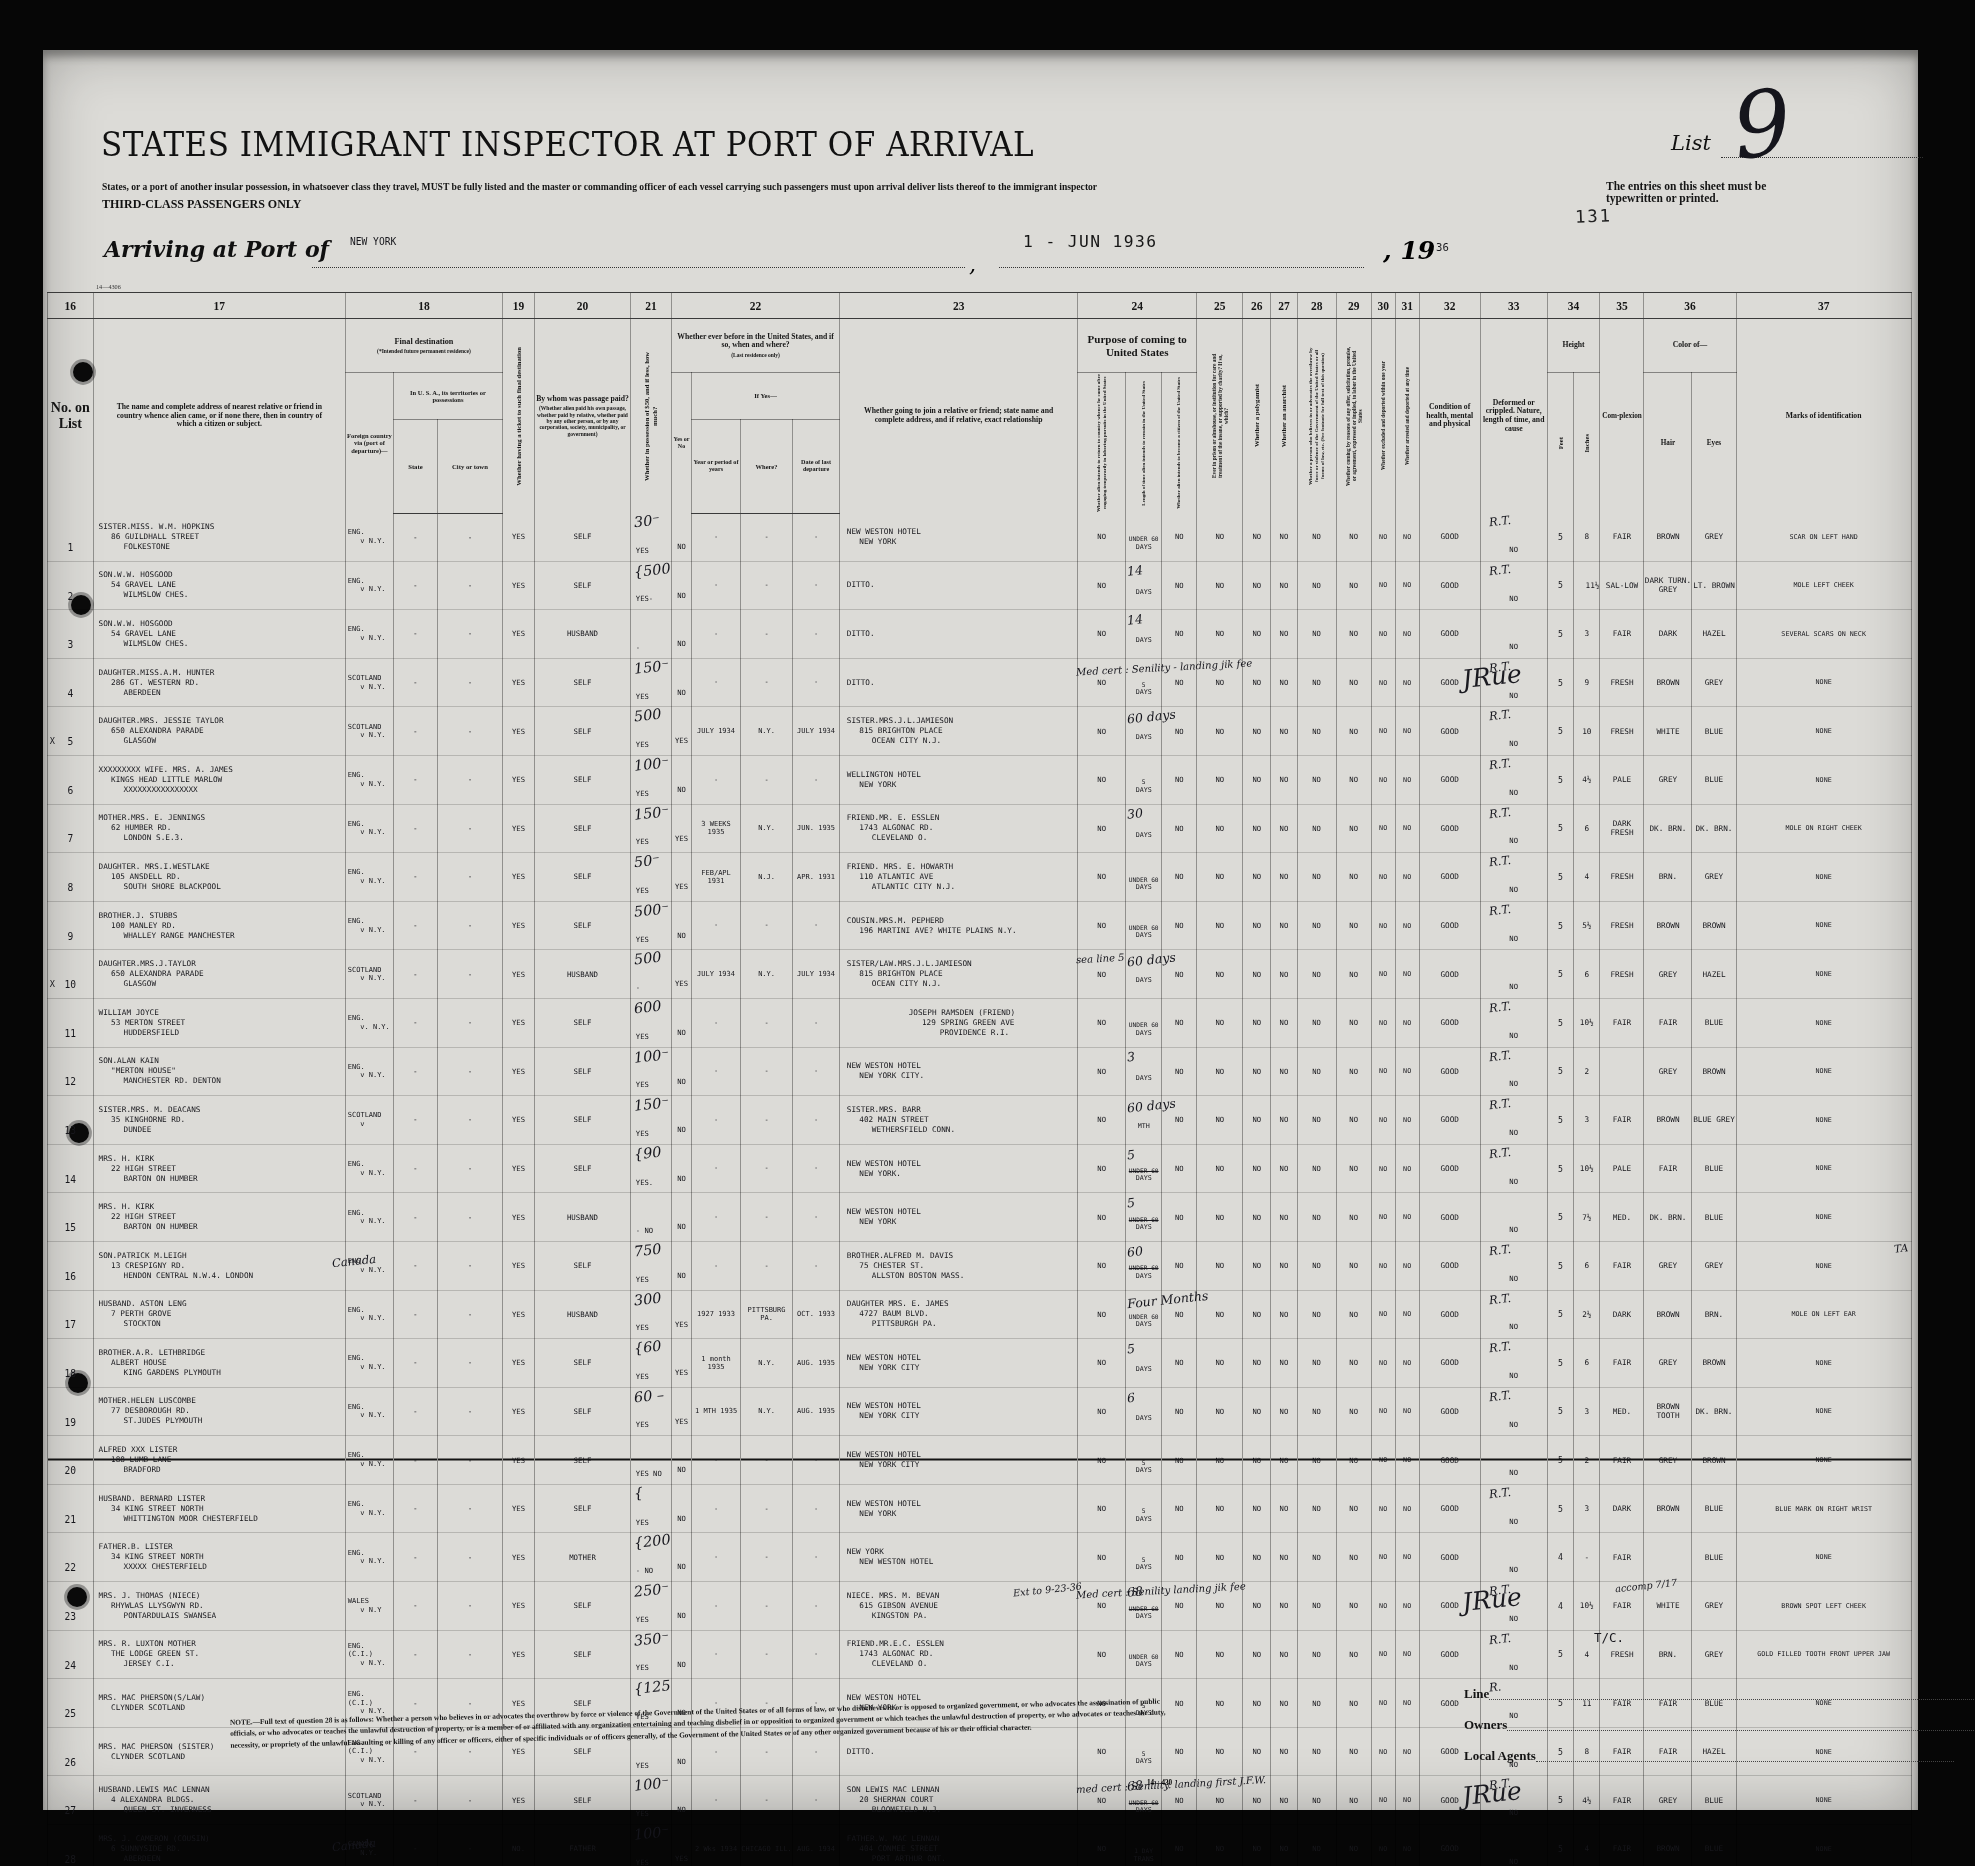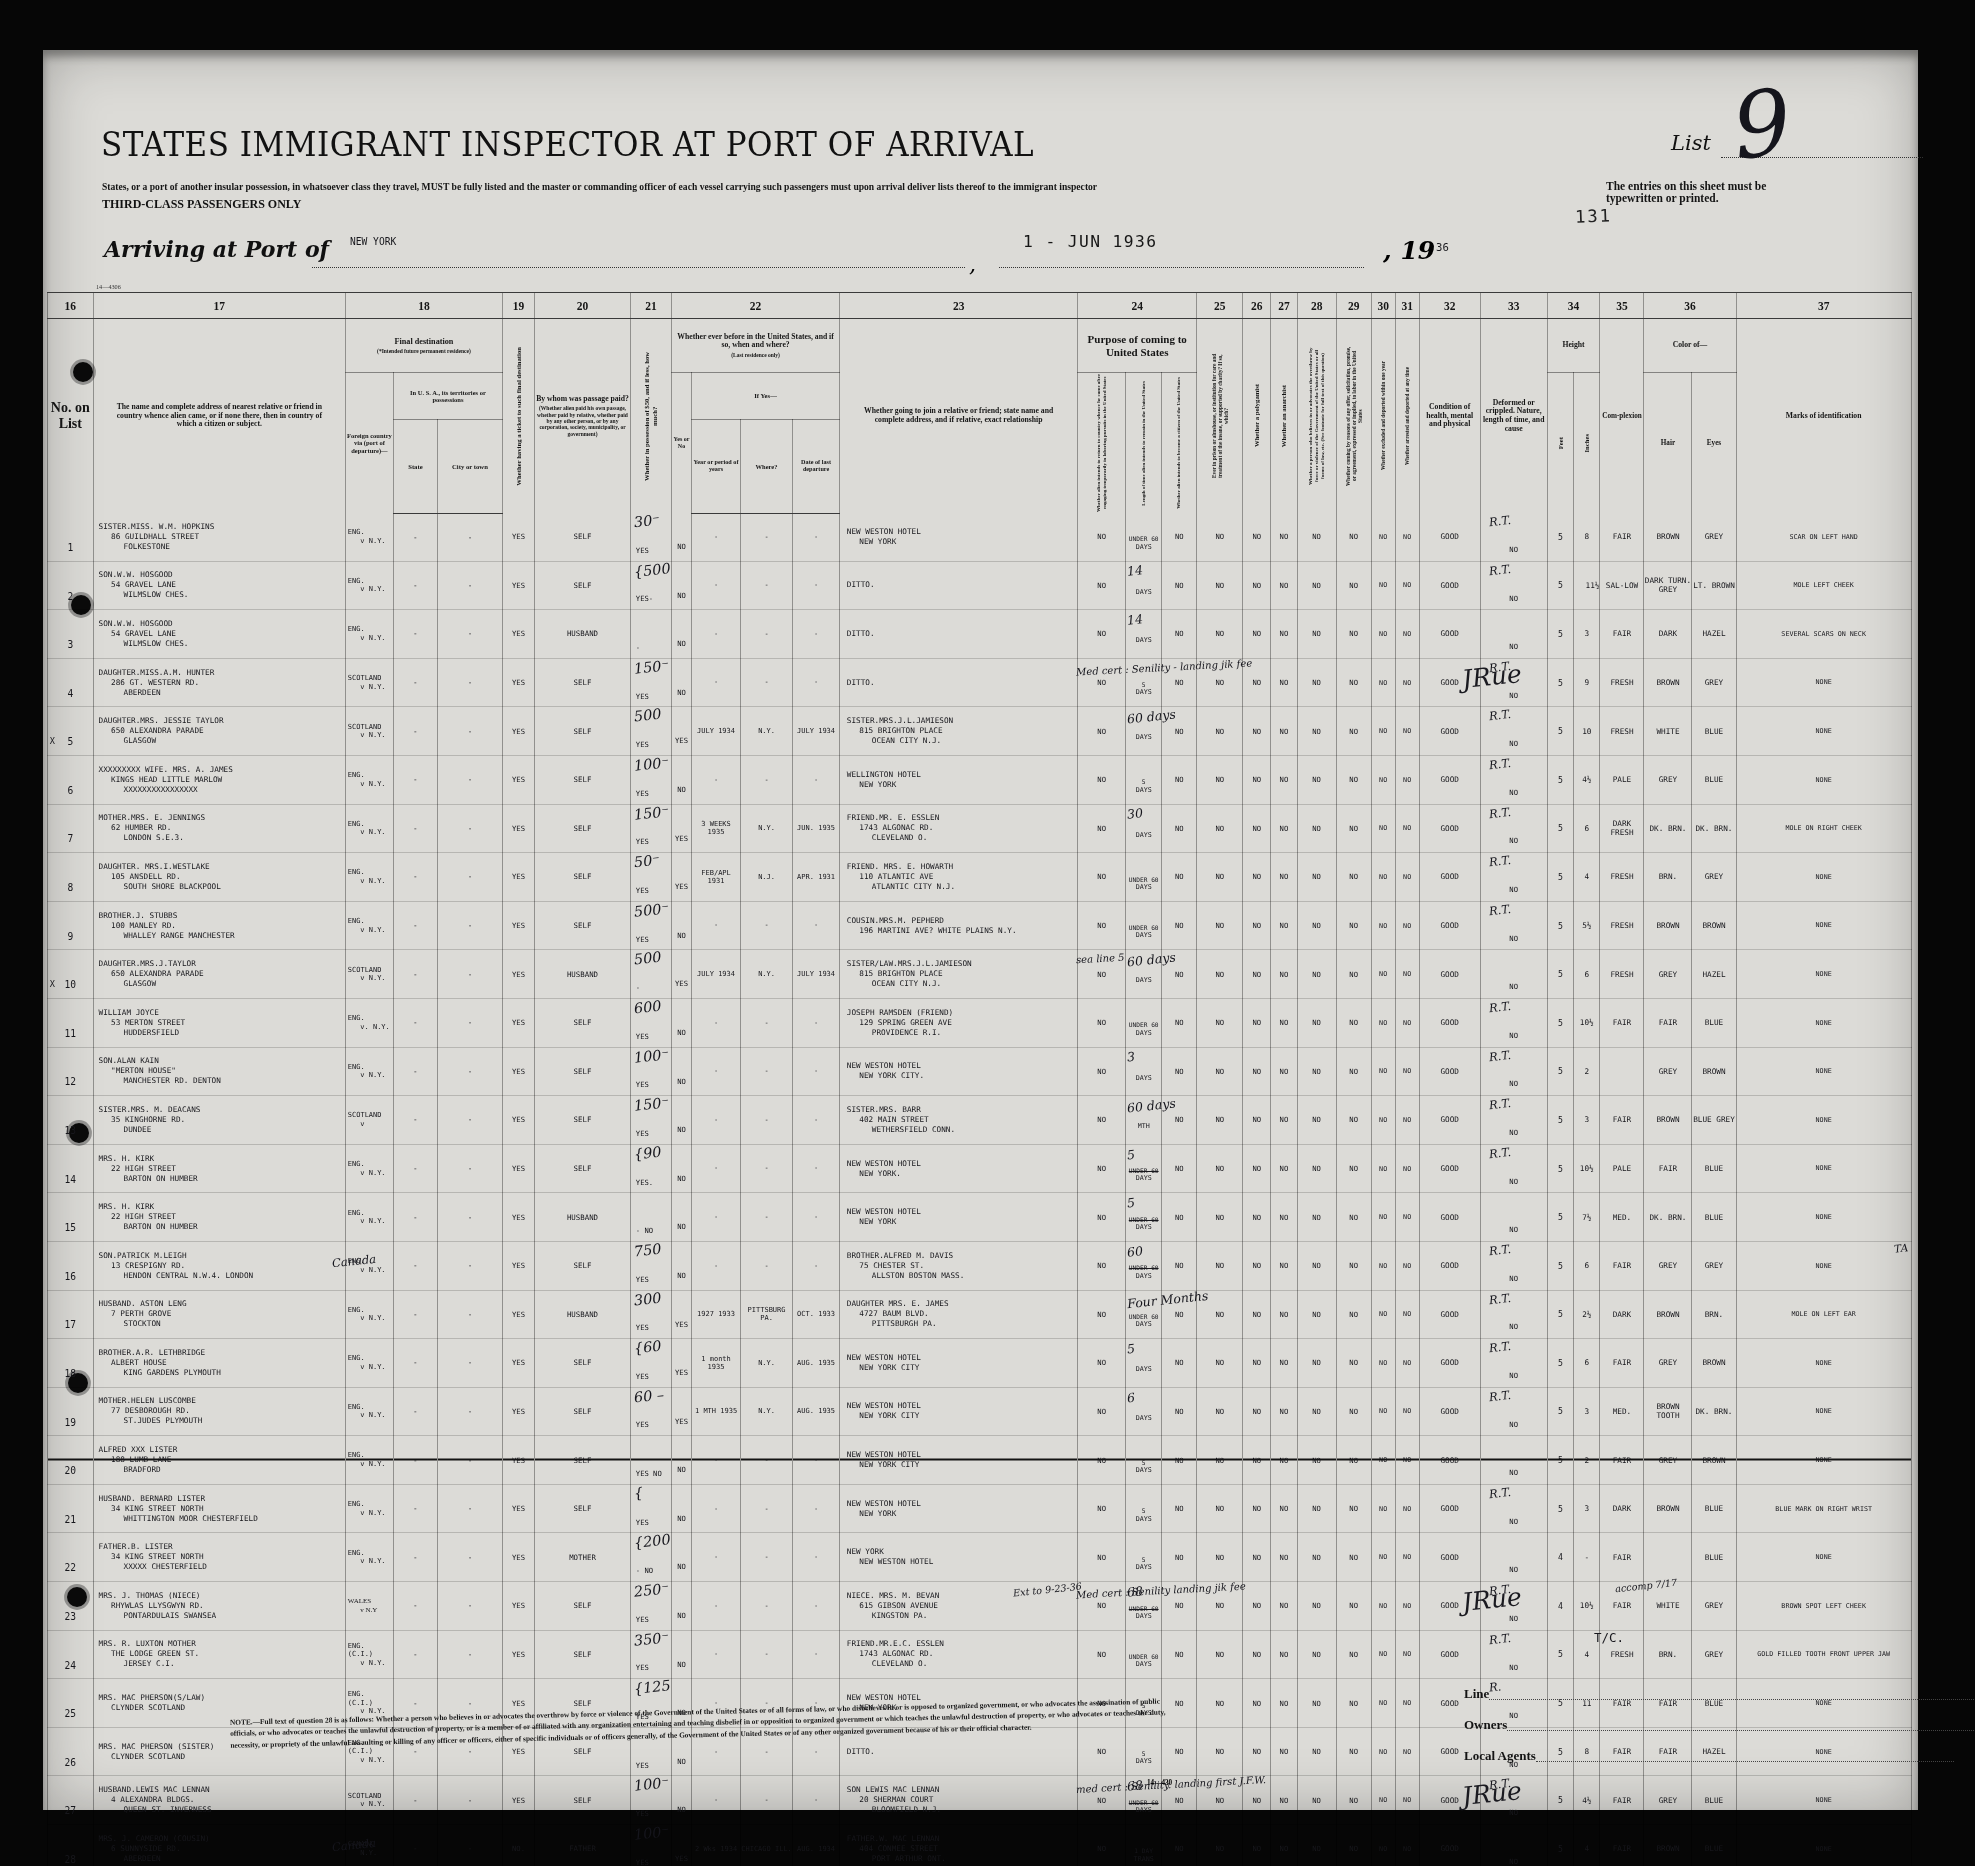--- a/index.html
+++ b/index.html
@@ -861,21 +861,21 @@
     <td class="t c" style="font-size:7.4px;"><span>SELF</span></td>
     <td class="t">
               <span class="hw money-hw opt">600</span>
               <span class="money-t">YES</span>
             </td>
     <td class="t c byn"><span>NO</span></td>
     <td class="t c bsm"><span>-</span></td>
     <td class="t c bsm"><span>-</span></td>
     <td class="t c bsm"><span>-</span></td>
     <td class="t">
-              <div class="cell-lines" style="padding-left:6.7px;">
+              <div class="cell-lines" style="padding-left:6.7px;text-align:center;">
                 <div>JOSEPH RAMSDEN (FRIEND)</div>
                 <div class="i1">129 SPRING GREEN AVE</div>
                 <div class="i2">PROVIDENCE R.I.</div>
               </div>
             </td>
     <td class="t c" style="font-size:7.2px;"><span>NO</span></td>
     <td class="t c">
               <span class="stay-t">UNDER 60</span>
               <span class="stay-u">DAYS</span>
             </td>
@@ -1547,21 +1547,21 @@
           <tr>
     <td class="t no-cell"><span>23</span></td>
     <td class="t">
               <div class="cell-lines" style="padding-left:4.8px;">
                 <div>MRS. J. THOMAS (NIECE)</div>
                 <div class="i1">RHYWLAS LLYSGWYN RD.</div>
                 <div class="i2">PONTARDULAIS SWANSEA</div>
               </div>
             </td>
     <td class="t small">
-              <div class="cell-lines" style="padding-left:1.9px;font-family:Liberation Serif, serif;">
+              <div class="cell-lines" style="padding-left:1.9px;">
                 <div>WALES</div>
                 <div class="i1">v N.Y</div>
               </div>
             </td>
     <td class="t c"><span>-</span></td>
     <td class="t c"><span>-</span></td>
     <td class="t c" style="font-size:7.2px;"><span>YES</span></td>
     <td class="t c" style="font-size:7.4px;"><span>SELF</span></td>
     <td class="t">
               <span class="hw money-hw opt">250⁻</span>

